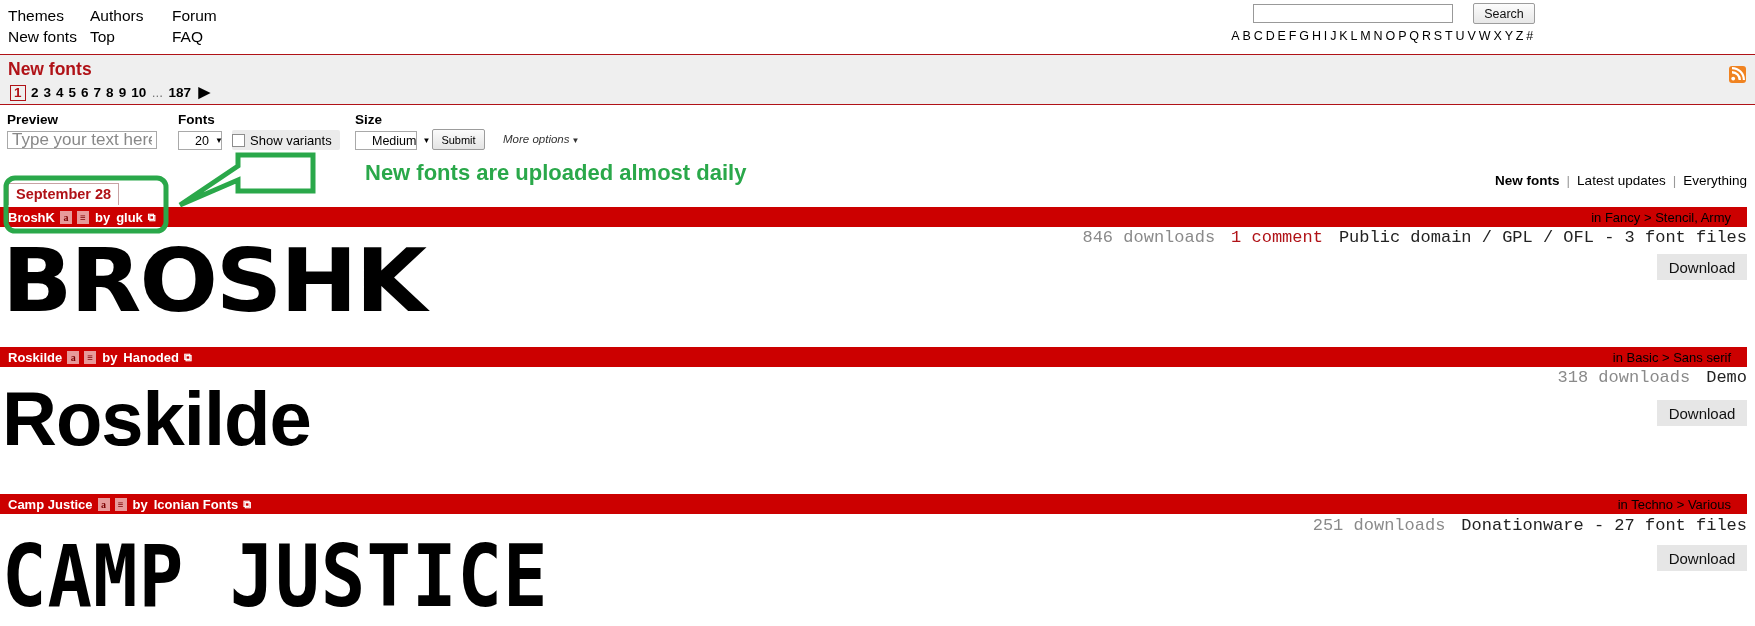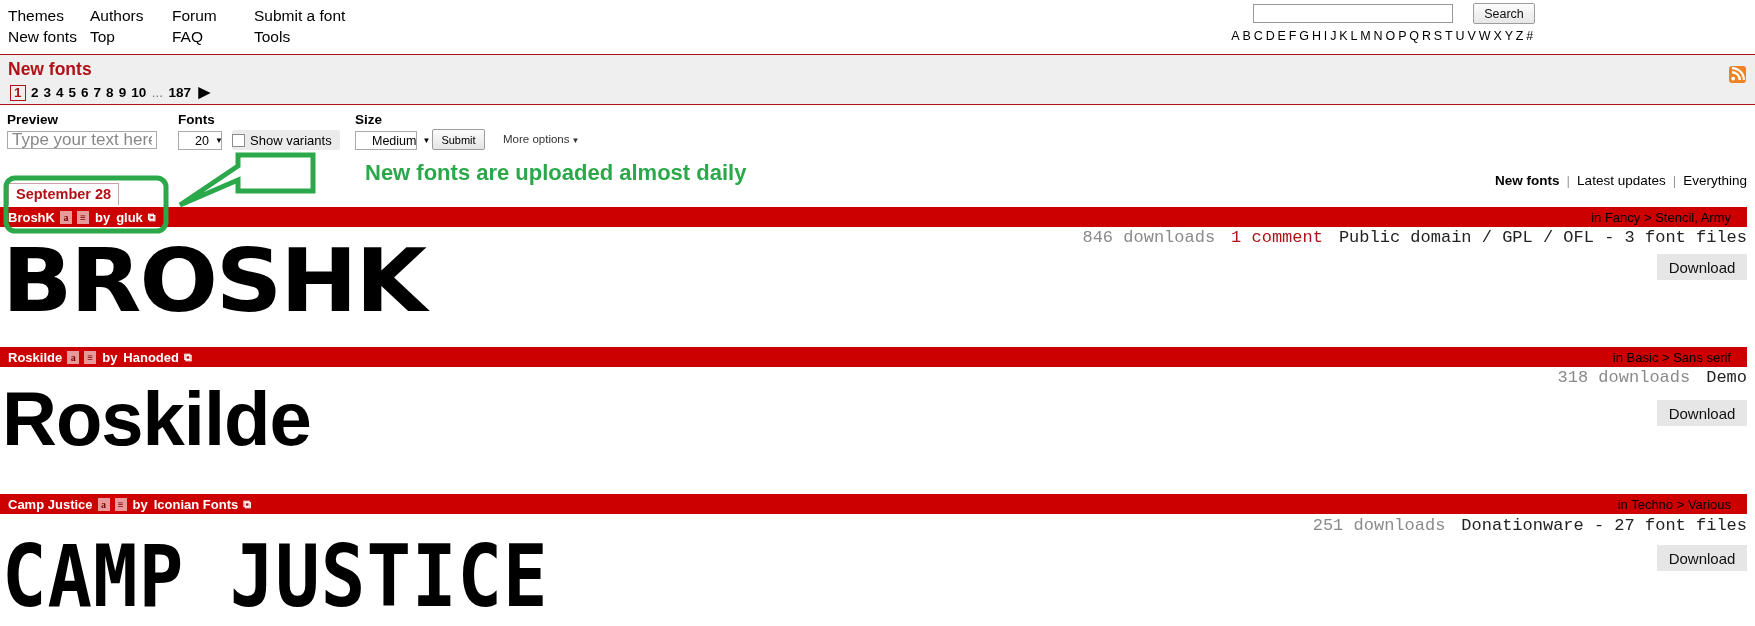--- a/index.html
+++ b/index.html
@@ -210,20 +210,21 @@
     border-radius: 2px;
     cursor: pointer;
   }
   .moreopts {
     position: absolute;
     left: 503px; top: 21px;
     font-size: 11.5px;
     color: #333;
     cursor: pointer;
     white-space: nowrap;
+    font-style: italic;
   }
   .moreopts .caret { font-size: 8px; margin-left: 2px; }
 
   
   .filters {
     position: absolute;
     right: 8px; top: 173px;
     font-size: 13.5px;
     white-space: nowrap;
   }
@@ -345,24 +346,20 @@
         <a class="navlink" href="#">New fonts</a>
       </div>
       <div class="navcol">
         <a class="navlink" href="#">Authors</a>
         <a class="navlink" href="#">Top</a>
       </div>
       <div class="navcol">
         <a class="navlink" href="#">Forum</a>
         <a class="navlink" href="#">FAQ</a>
       </div>
-      <div class="navcol wide">
-        <a class="navlink" href="#">Submit a font</a>
-        <a class="navlink" href="#">Tools</a>
-      </div>
     </div>
 
     <input class="searchbox" type="text" placeholder="" style="">
     <button class="searchbtn">Search</button>
 
     <div class="alpha">
       <a href="#">A</a><a href="#">B</a><a href="#">C</a><a href="#">D</a><a href="#">E</a><a href="#">F</a><a href="#">G</a><a href="#">H</a><a href="#">I</a><a href="#">J</a><a href="#">K</a><a href="#">L</a><a href="#">M</a><a href="#">N</a><a href="#">O</a><a href="#">P</a><a href="#">Q</a><a href="#">R</a><a href="#">S</a><a href="#">T</a><a href="#">U</a><a href="#">V</a><a href="#">W</a><a href="#">X</a><a href="#">Y</a><a href="#">Z</a><a href="#">#</a>
     </div>
   </div>
 

